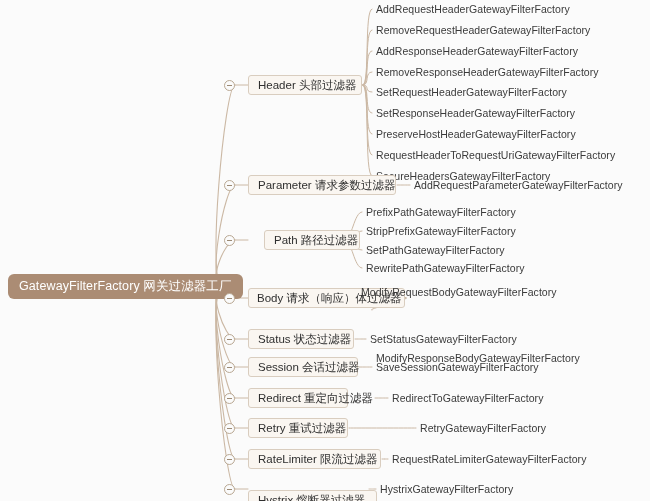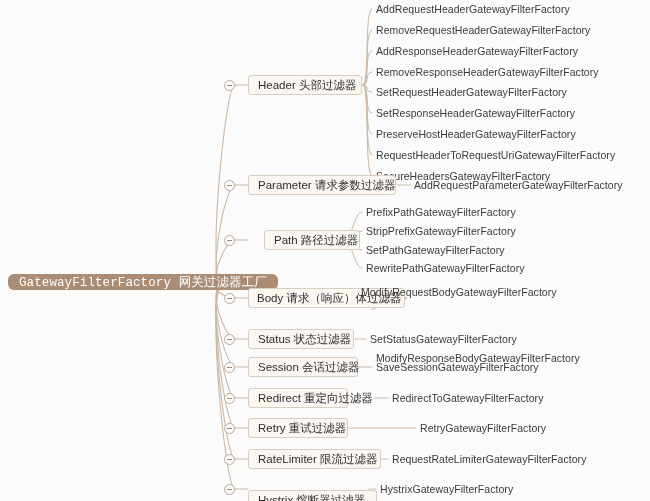--- a/index.html
+++ b/index.html
@@ -25,33 +25,32 @@
     left: 0; top: 0;
     width: 650px;
     height: 501px;
     pointer-events: none;
   }
   
   .root-node {
     position: absolute;
     left: 8px;
     top: 274px;
-    height: 16px;
+    height: 25px;
     box-sizing: border-box;
     display: flex;
     align-items: center;
     padding: 0 11px;
     background: #ab8c74;
     border-radius: 6px;
     color: #ffffff;
     font-size: 12.5px;
     letter-spacing: .1px;
     white-space: nowrap;
     z-index: 3;
-    font-family: Liberation Mono, monospace;
   }
   
   .branch-node {
     position: absolute;
     height: 20px;
     box-sizing: border-box;
     display: flex;
     align-items: center;
     padding: 0 9px;
     background: #faf6f1;

